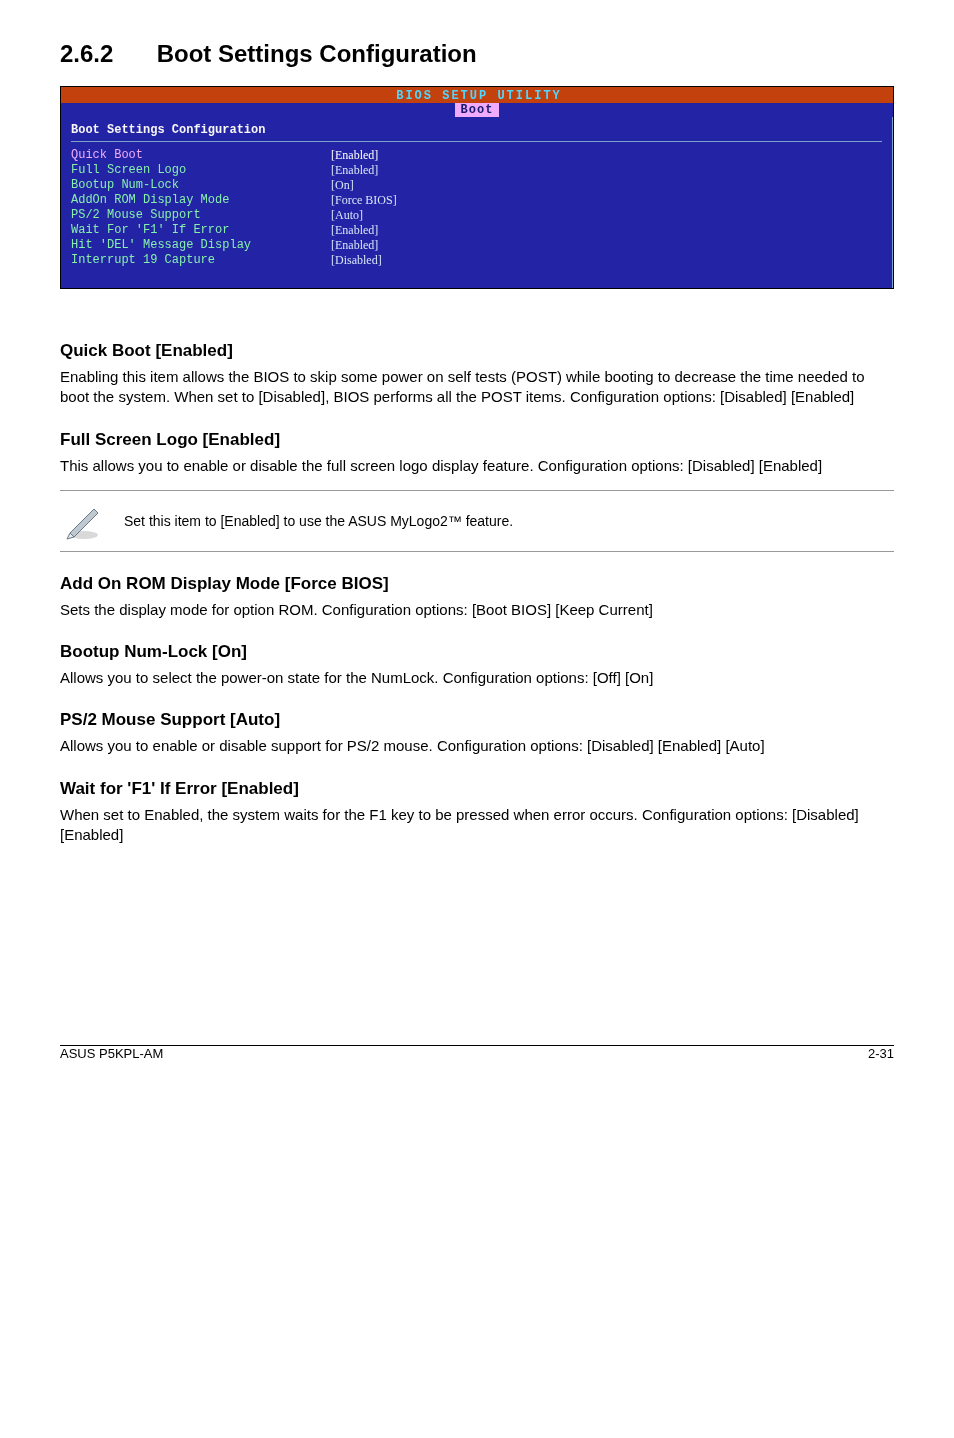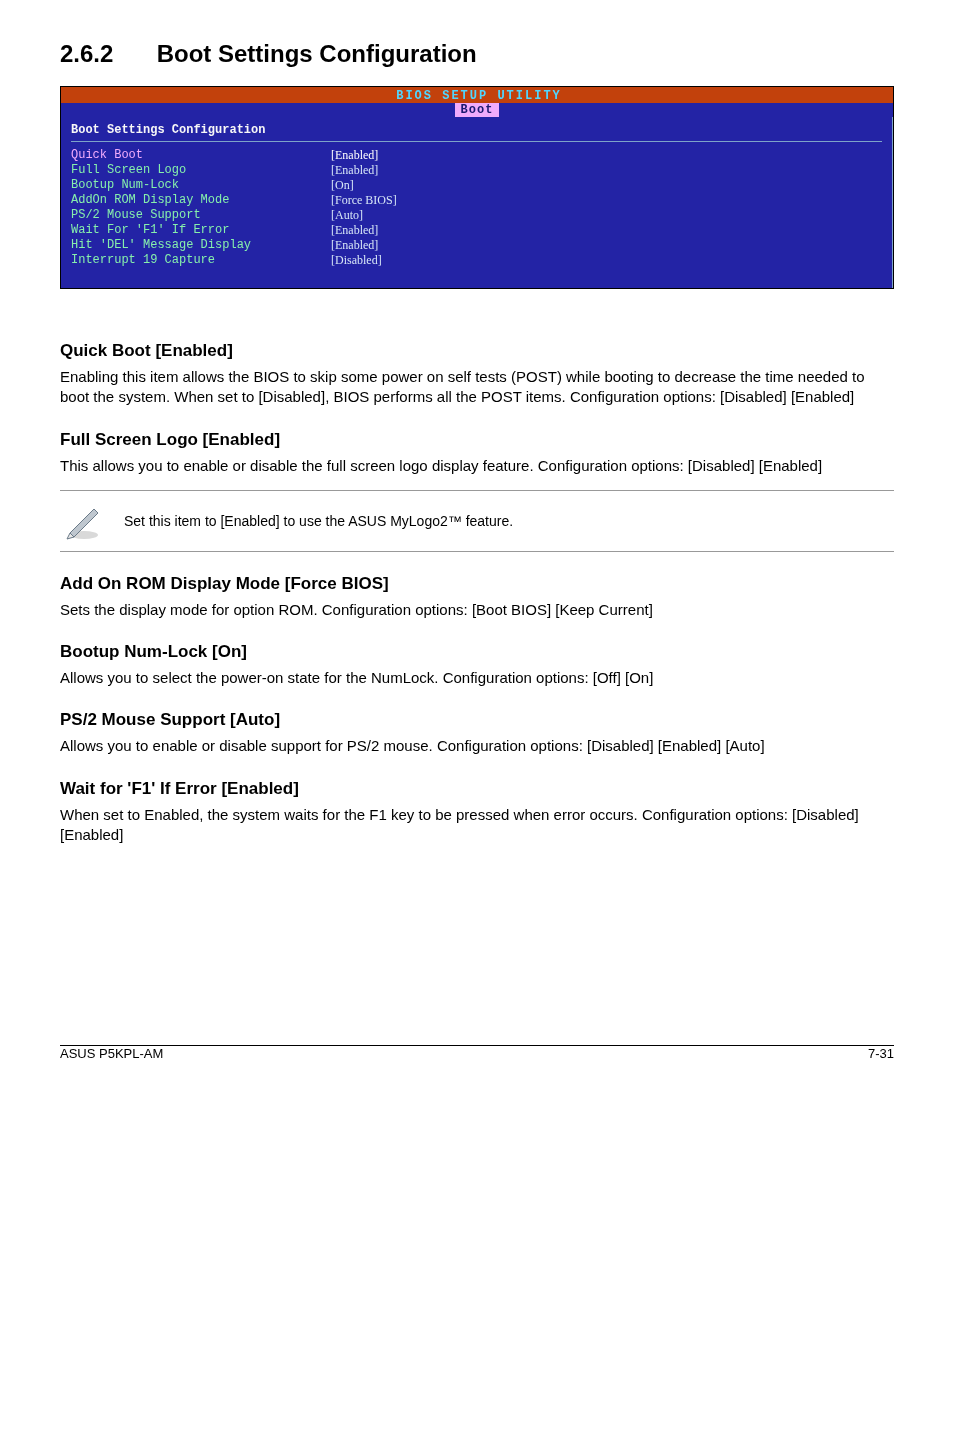--- a/index.html
+++ b/index.html
@@ -192,14 +192,14 @@
 <p class="body">Allows you to select the power-on state for the NumLock. Configuration options: [Off] [On]</p>
 
 <h3 class="subhead">PS/2 Mouse Support [Auto]</h3>
 <p class="body">Allows you to enable or disable support for PS/2 mouse. Configuration options: [Disabled] [Enabled] [Auto]</p>
 
 <h3 class="subhead">Wait for 'F1' If Error [Enabled]</h3>
 <p class="body">When set to Enabled, the system waits for the F1 key to be pressed when error occurs. Configuration options: [Disabled] [Enabled]</p>
 
 <footer class="page-footer">
   <span>ASUS P5KPL-AM</span>
-  <span>7-31</span>
+  <span>2-31</span>
 </footer>
 
 </body></html>

